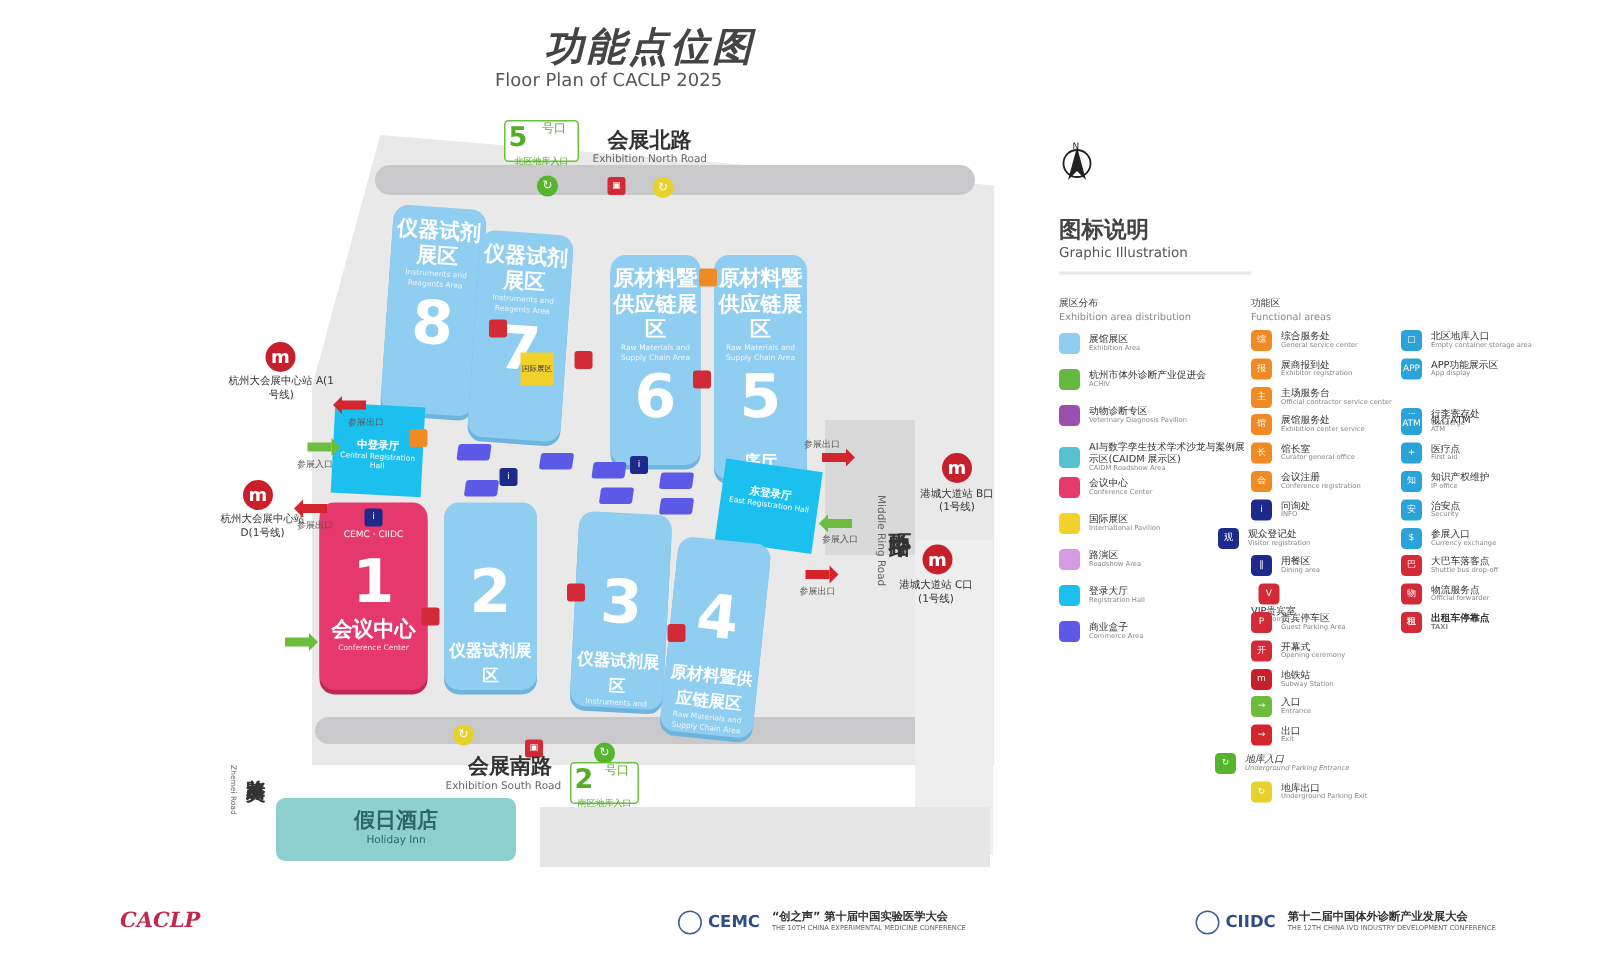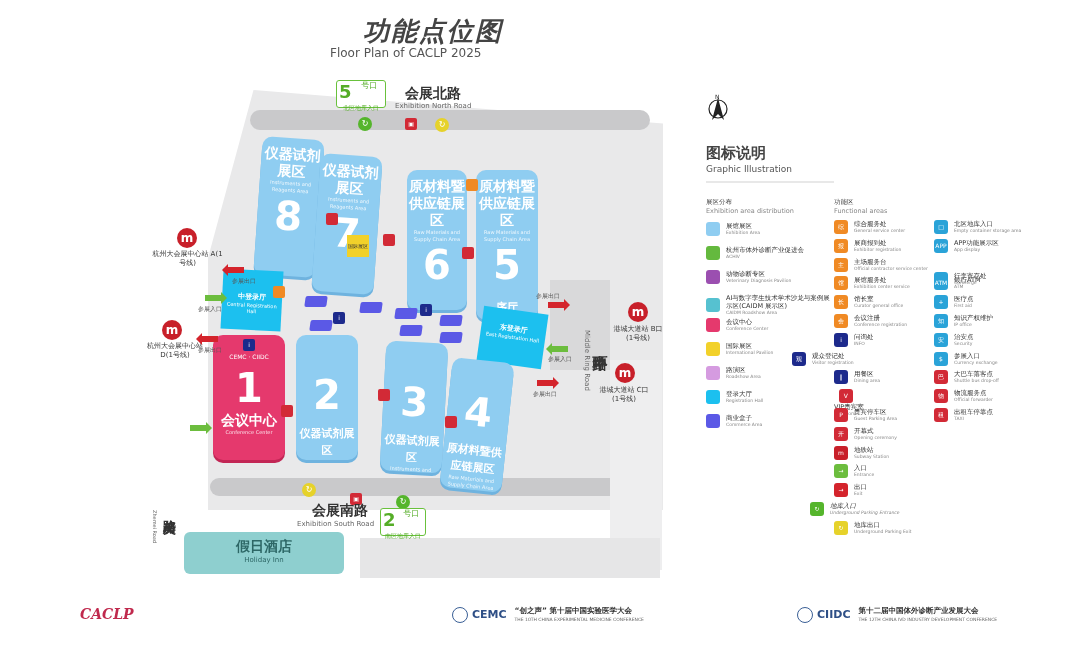--- a/index.html
+++ b/index.html
@@ -327,21 +327,21 @@
         <div class="en">Conference registration</div>
       </div>
     </div>
     <div class="lg-item" style="left: 834px; top: 332.8px;">
       <div class="lg-icon" style="background: rgb(29, 42, 140);">i</div>
       <div class="lg-text">
         <div class="zh">问询处</div>
         <div class="en">INFO</div>
       </div>
     </div>
-    <div class="lg-item" style="left: 792px; top: 351.6px; align-items: center;">
+    <div class="lg-item" style="left: 812px; top: 351.6px; align-items: center;">
       <div class="lg-icon" style="background: rgb(29, 42, 140);">观</div>
       <div class="lg-text">
         <div class="zh">观众登记处</div>
         <div class="en">Visitor registration</div>
       </div>
     </div>
     <div class="lg-item" style="left: 834px; top: 370.4px;">
       <div class="lg-icon" style="background: rgb(29, 42, 140);">‖</div>
       <div class="lg-text">
         <div class="zh">用餐区</div>
@@ -469,21 +469,21 @@
         <div class="en">Shuttle bus drop-off</div>
       </div>
     </div>
     <div class="lg-item" style="left: 934px; top: 389.2px;">
       <div class="lg-icon" style="background: rgb(210, 42, 54);">物</div>
       <div class="lg-text">
         <div class="zh">物流服务点</div>
         <div class="en">Official forwarder</div>
       </div>
     </div>
-    <div class="lg-item" style="left: 934px; top: 408px;">
+    <div class="lg-item" style="left: 934px; top: 408px; font-weight: bold;">
       <div class="lg-icon" style="background: rgb(210, 42, 54);">租</div>
       <div class="lg-text">
         <div class="zh">出租车停靠点</div>
         <div class="en">TAXI</div>
       </div>
     </div>
   </div>
 
 <div class="footer" style="left:80px;">
   <span class="f-logo-caclp">CACLP</span>

